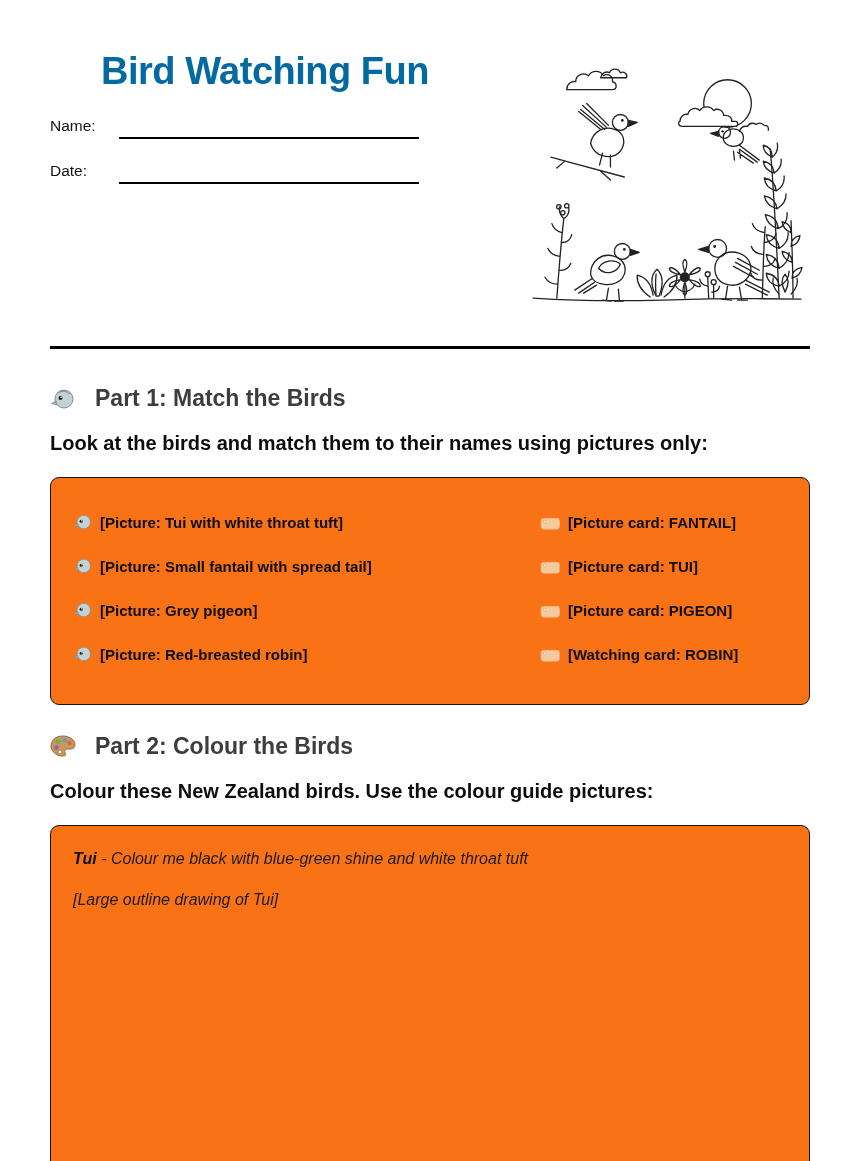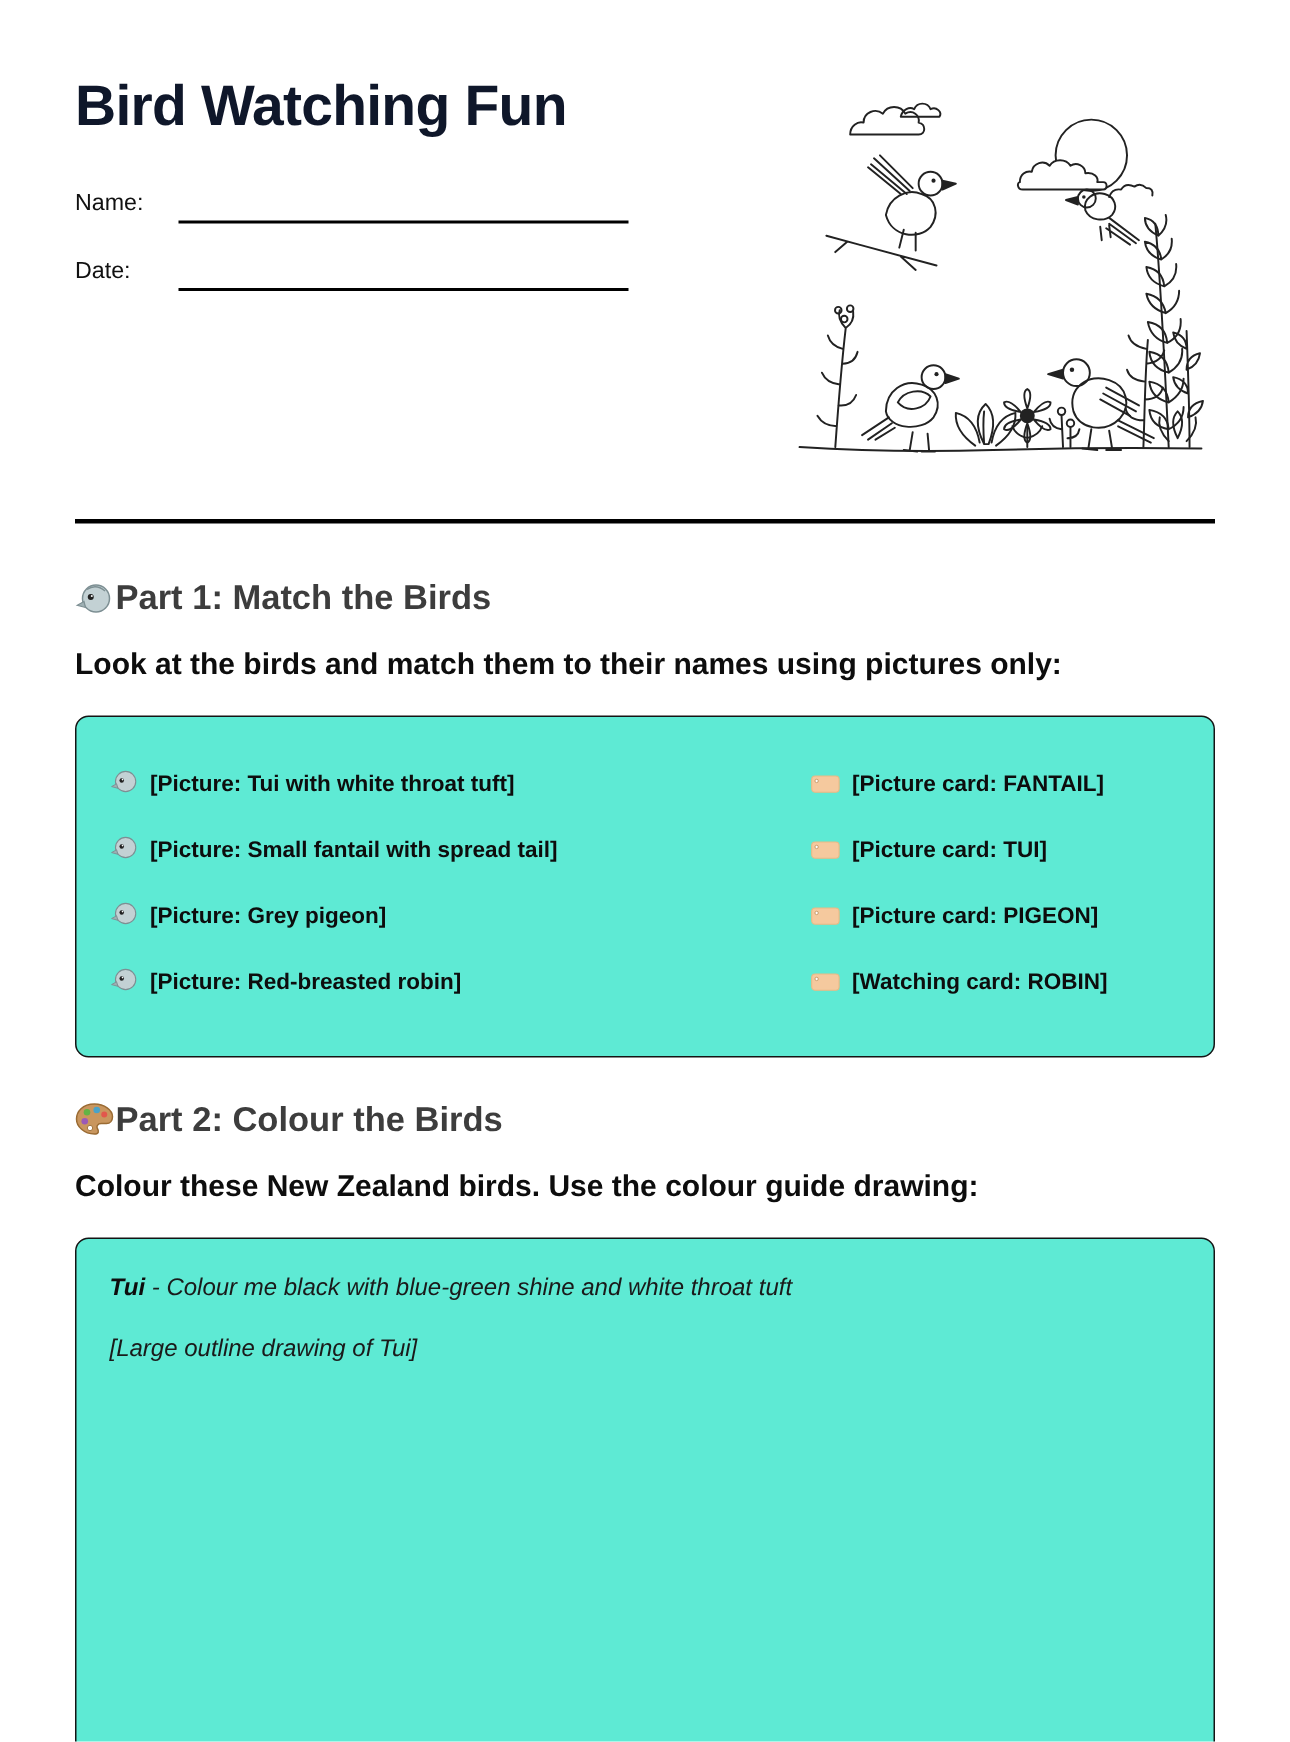--- a/index.html
+++ b/index.html
@@ -12,57 +12,58 @@
     color: #111;
   }
   .page { padding: 46px 50px 0 50px; }
 
   
   .top-row { display: flex; justify-content: space-between; align-items: flex-start; }
   .top-left { width: 430px; padding-top: 4px; }
   h1.title {
     font-size: 38px;
     font-weight: bold;
-    color: #0f172a;
+    color: #0369a1;
     letter-spacing: -0.5px;
-    margin-bottom: 34px;
+    margin-bottom: 24px;
+    text-align: center;
   }
   .field-row { display: flex; align-items: flex-end; margin-bottom: 23px; }
   .field-label { width: 69px; font-size: 15.5px; font-weight: normal; color: #111; padding-bottom: 4px; }
   .write-line {
     width: 300px; height: 22px;
     border-bottom: 2px solid #000;
   }
   .illustration { width: 280px; height: 258px; margin-top: 2px; margin-right: 2px; }
 
   
   hr.divider { border: none; border-top: 3px solid #000; margin-top: 40px; }
 
   
   h2.section-heading {
     margin-top: 36px;
     font-size: 23px;
     font-weight: bold;
     color: #3d3d3d;
-    display: flex; align-items: center; gap: 1px;
+    display: flex; align-items: center; gap: 19px;
   }
   h2 .h-icon { display: inline-flex; width: 26px; height: 24px; }
   .instruction {
     margin-top: 20px;
     font-size: 20px;
     font-weight: bold;
     color: #0d0d0d;
   }
 
   
   .rounded-box {
     margin-top: 22px;
     border: 1.5px solid #141414;
     border-radius: 9px;
-    background: #5eead4;
+    background: #f97316;
   }
   .match-box {
     padding: 32px 22px 18px 22px;
     display: grid;
     grid-template-columns: 467px auto;
   }
   .match-box p, .colour-box p {
     font-size: 15px;
     line-height: 26px;
     margin-bottom: 15px;
@@ -249,20 +250,20 @@
         <circle cx="8" cy="6.5" r="2.2" fill="#62b345"></circle>
         <circle cx="14.5" cy="5" r="2.2" fill="#4aa3c8"></circle>
         <circle cx="6.5" cy="12.5" r="2.2" fill="#9b59b6"></circle>
         <circle cx="19.5" cy="8" r="2" fill="#e2574c"></circle>
         <circle cx="10" cy="17" r="1.8" fill="#fff" stroke="#9a6b33" stroke-width="0.6"></circle>
       </svg>
     </span>
     <span>Part 2: Colour the Birds</span>
   </h2>
 
-  <p class="instruction">Colour these New Zealand birds. Use the colour guide drawing:</p>
+  <p class="instruction">Colour these New Zealand birds. Use the colour guide pictures:</p>
 
   <div class="rounded-box colour-box">
     <p><span class="bold-run">Tui</span><span> - Colour me black with blue-green shine and white throat tuft</span></p>
     <p>[Large outline drawing of Tui]</p>
   </div>
 
 </div>
 
 </body></html>

